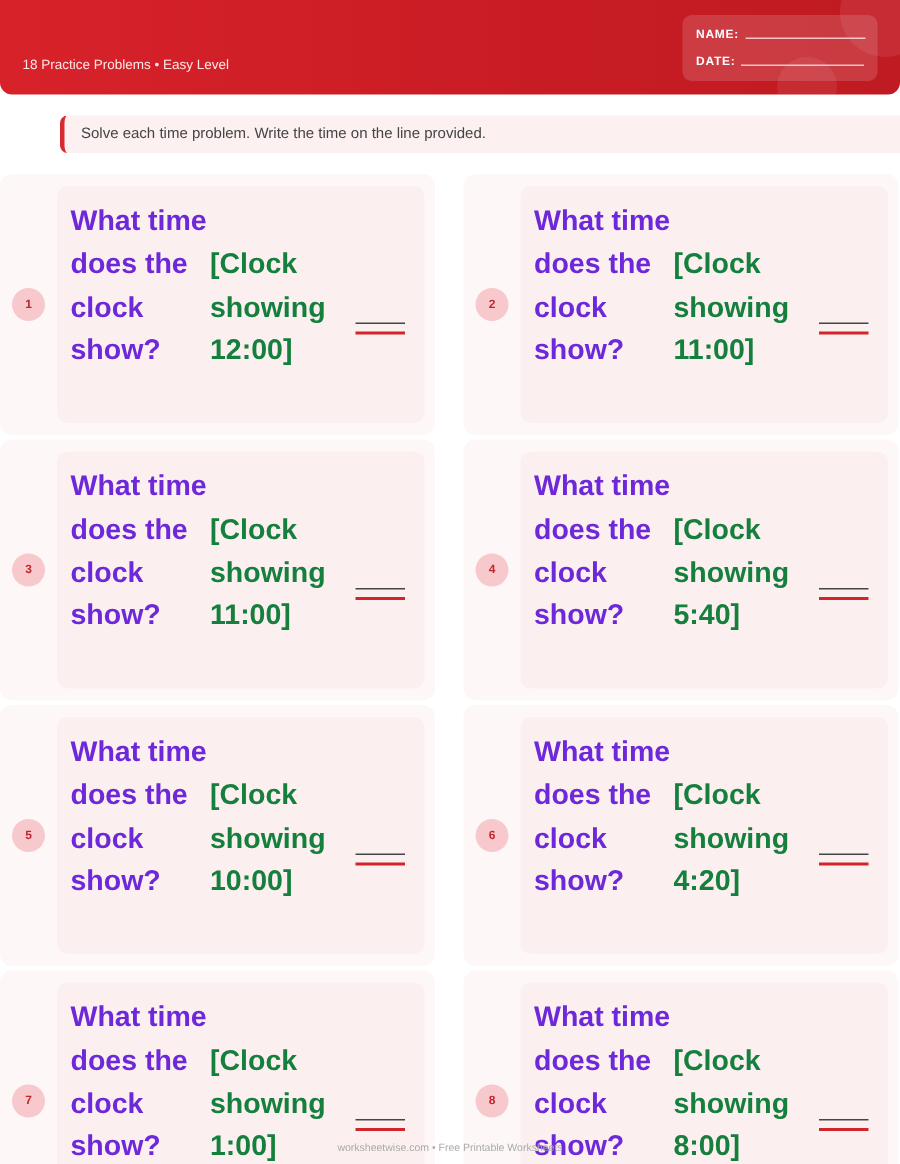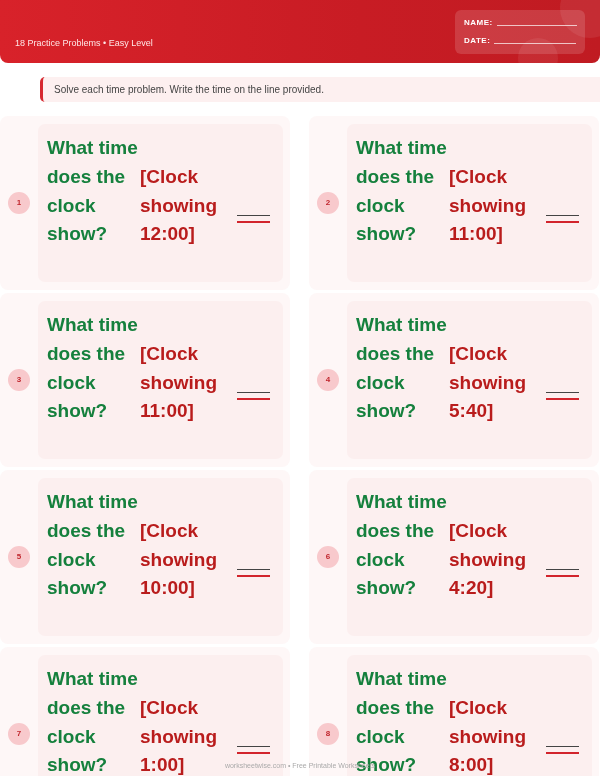--- a/index.html
+++ b/index.html
@@ -11,22 +11,22 @@
   .title { position:absolute; left:15px; top:12px; color:#fff; font-weight:bold; font-size:17px; letter-spacing:-0.2px; }
   .subtitle { position:absolute; left:15px; top:38px; color:#ffe6e6; font-size:9px; }
   .namebox { position:absolute; left:455px; top:0; width:130px; height:44px; border-radius:6px; background:rgba(255,255,255,0.14);margin-top:10px; }
   .nd-row { position:absolute; left:9px; color:#fff; font-weight:bold; font-size:8px; letter-spacing:0.5px; display:flex; align-items:flex-end; }
   .nd-line { display:inline-block; height:1px; background:rgba(255,255,255,0.7); margin-left:4px; margin-bottom:1px; }
   .instr { position:absolute; left:0; top:77px; width:600px; height:25px; background:#fdf0f0; border-left:3px solid #d62930; border-radius:5px; box-sizing:border-box;margin-left:40px; }
   .instr span { position:absolute; left:11px; top:7px; font-size:10px; color:#444; }
   .card { position:absolute; width:290px; height:174px; background:#fef7f7; border-radius:8px; }
   .inner { position:absolute; left:38px; top:8px; width:245px; height:158px; background:#fcefef; border-radius:7px; }
   .badge { position:absolute; left:8px; top:76px; width:22px; height:22px; border-radius:50%; background:#f8c9cc; color:#c0262d; font-size:8px; font-weight:bold; text-align:center; line-height:22px; }
-  .q { position:absolute; left:9px; top:10px; width:92px; font-size:19px; font-weight:bold; color:#15803d; line-height:28.8px; }
-  .c { position:absolute; left:102px; top:38.8px; width:95px; font-size:19px; font-weight:bold; color:#b91c1c; line-height:28.8px; }
+  .q { position:absolute; left:9px; top:10px; width:92px; font-size:19px; font-weight:bold; color:#6d28d9; line-height:28.8px; }
+  .c { position:absolute; left:102px; top:38.8px; width:95px; font-size:19px; font-weight:bold; color:#15803d; line-height:28.8px; }
   .ans { position:absolute; left:199px; top:91px; width:33px; height:9px; }
   .ans .u1 { position:absolute; left:0; top:0; width:33px; height:1px; background:#444; }
   .ans .u2 { position:absolute; left:0; top:6px; width:33px; height:2px; background:#d2242c; }
   .footer { position:absolute; left:0; top:762px; width:600px; text-align:center; font-size:7px; color:#aaa; z-index:2; }
 </style>
 </head>
 <body>
 
 <div class="header">
   <div class="bubble1"></div>

